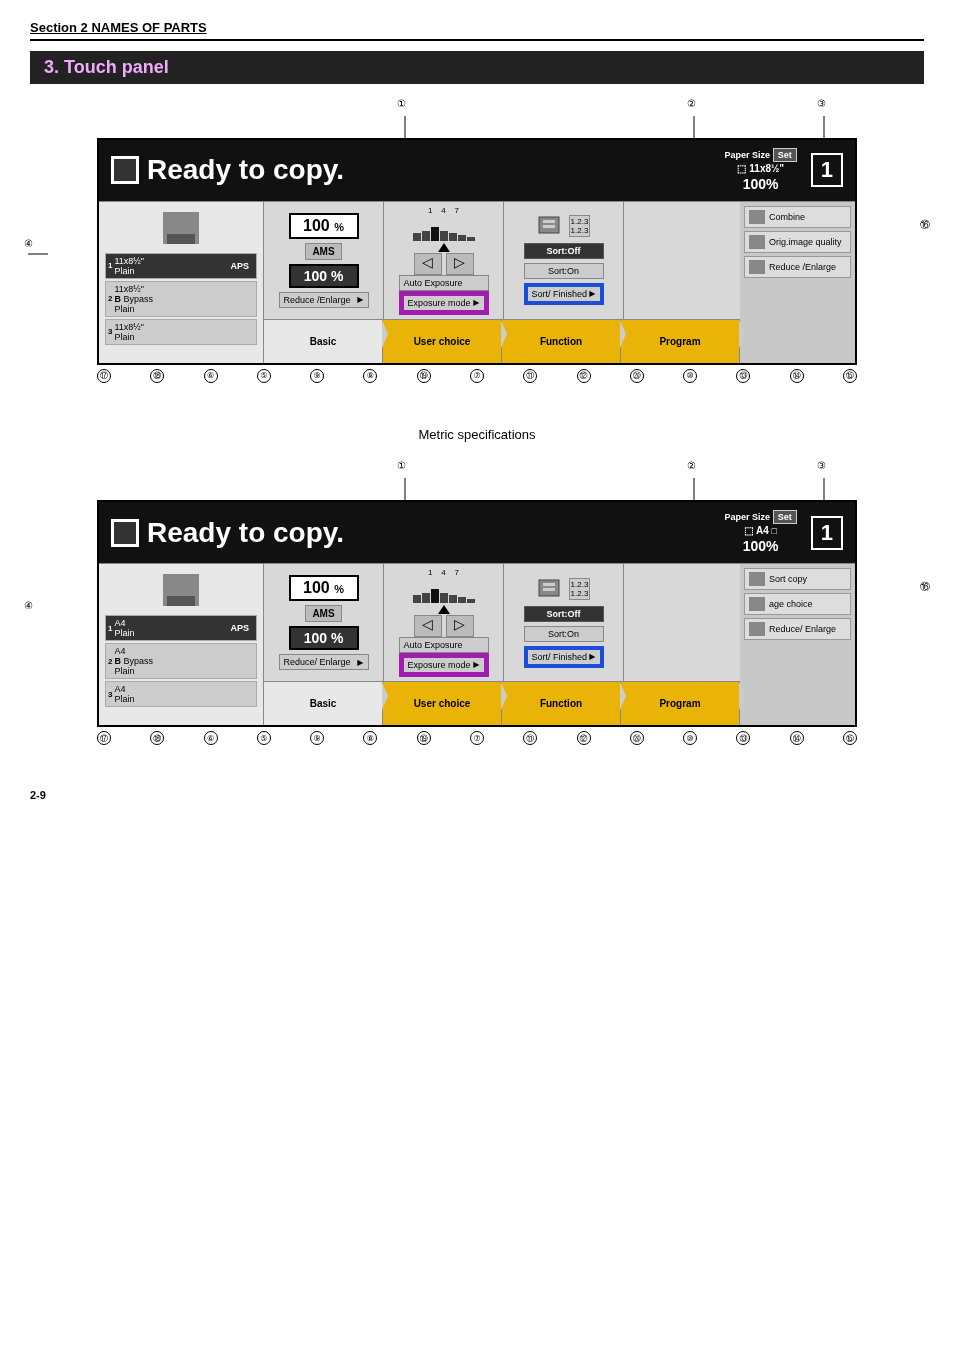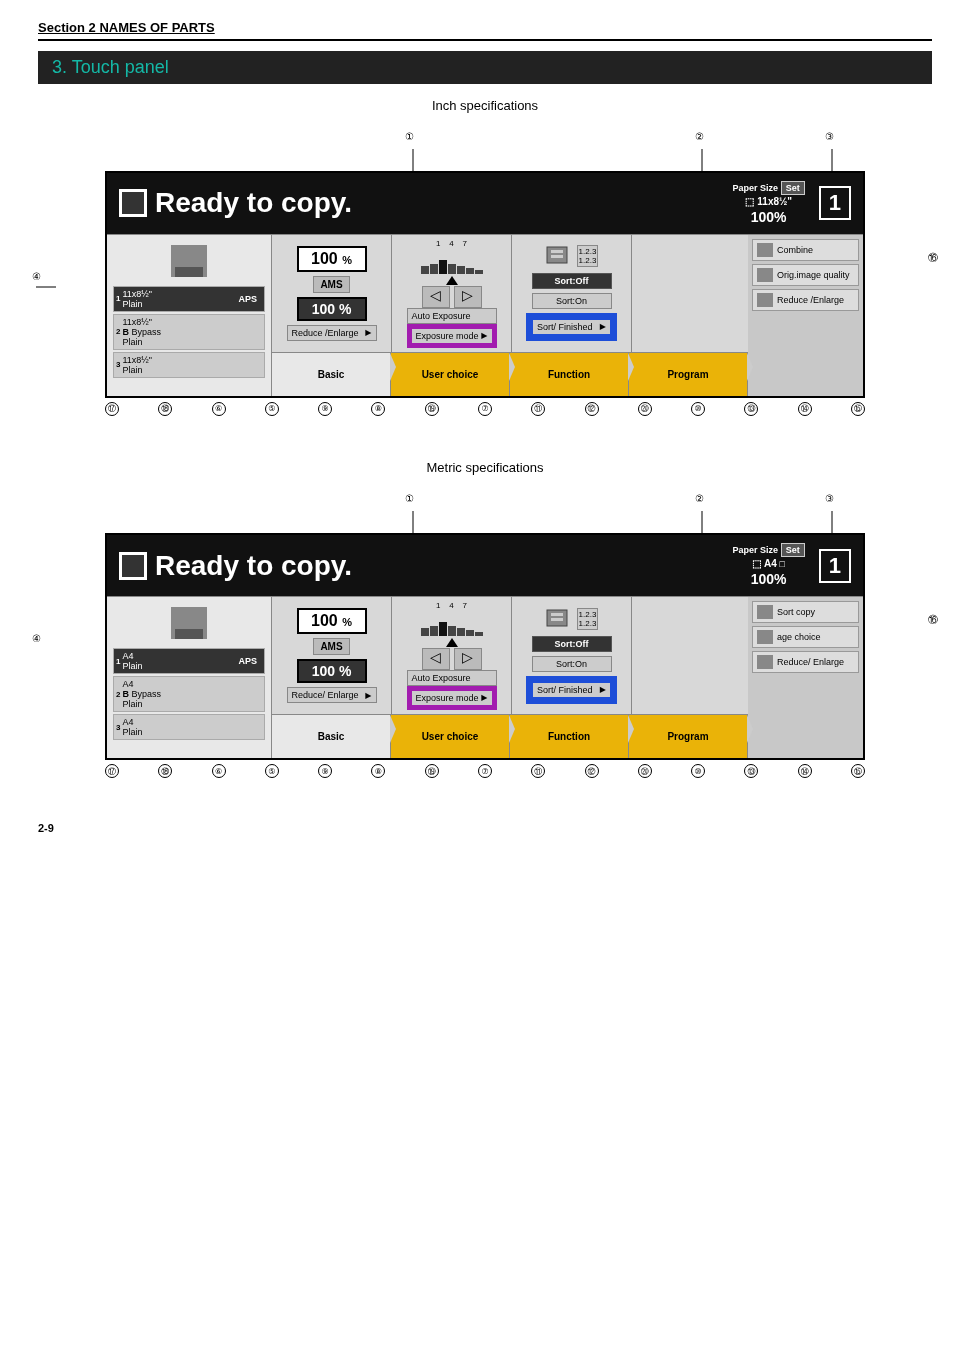--- a/index.html
+++ b/index.html
@@ -5,36 +5,35 @@
     * { box-sizing: border-box; margin: 0; padding: 0; }
     body {
       width: 954px;
       min-height: 1351px;
       background: #fff;
       font-family: Arial, sans-serif;
       font-size: 12px;
       color: #000;
     }
     .page {
-      padding: 20px 22px;
-      margin-left: 16px;
+      padding: 20px 30px;
     }
     .section-header {
       font-size: 13px;
       font-weight: bold;
       border-bottom: 2px solid #000;
       padding-bottom: 4px;
       margin-bottom: 10px;
       text-decoration: underline;
     }
     .panel-title {
       background: #222;
-      color: #14b8a6;
+      color: #f0abfc;
       font-size: 18px;
-      font-weight: normal;
+      font-weight: bold;
       padding: 6px 14px;
       margin-bottom: 14px;
     }
     .spec-label {
       text-align: center;
       font-size: 13px;
       margin-bottom: 18px;
       margin-top: 10px;
     }
     
@@ -281,24 +280,24 @@
     .sort-on-btn {
       font-size: 9px;
       background: #ccc;
       border: 1px solid #888;
       padding: 2px 4px;
       width: 80px;
       text-align: center;
     }
     .sort-finished-btn {
       font-size: 9px;
-      border: 7px solid #1d4ed8;
+      border: 4px solid #1d4ed8;
       background: #ccc;
       padding: 2px 4px;
-      width: 91px;
+      width: 80px;
       display: flex;
       justify-content: space-between;
     }
     
     .func-col {
       width: 115px;
       background: #c8c8c8;
       padding: 4px;
       display: flex;
       flex-direction: column;
@@ -388,21 +387,20 @@
   </style>
 </head>
 <body>
 
 <div class="page">
 
   <div class="section-header">Section 2  NAMES OF PARTS</div>
 
   <div class="panel-title">3.   Touch panel</div>
 
-  <div class="spec-label">Inch specifications</div>
 
   <div class="diagram-wrapper" style="position:relative;">
 
     <div style="position:relative; width:760px; margin:0 auto; height:40px;">
       <span style="position:absolute; left:300px; top:0; font-size:10px;">①</span>
       <span style="position:absolute; left:590px; top:0; font-size:10px;">②</span>
       <span style="position:absolute; left:720px; top:0; font-size:10px;">③</span>
 
       <svg style="position:absolute;left:0;top:0;width:760px;height:40px;overflow:visible;">
         <line x1="308" y1="18" x2="308" y2="40" stroke="#000" stroke-width="1"></line>

